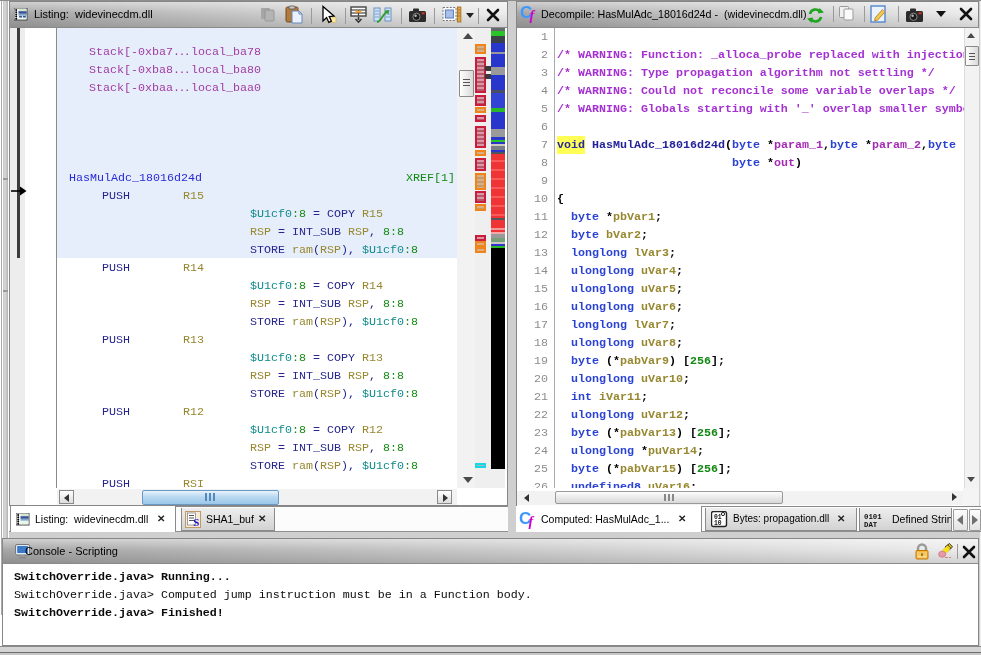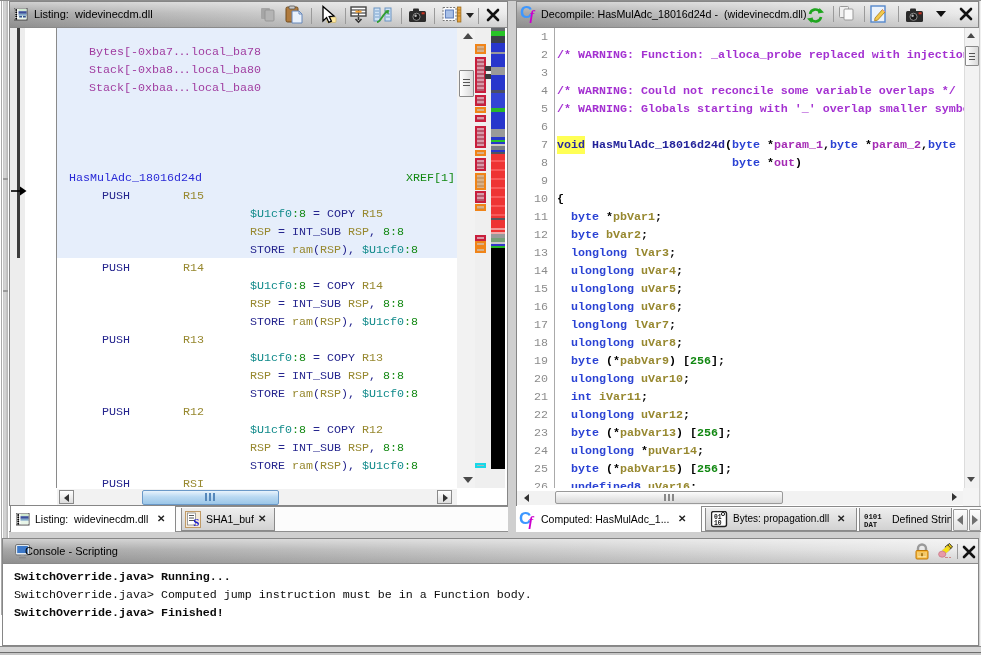--- a/index.html
+++ b/index.html
@@ -101,21 +101,21 @@
   </svg>
 <div class="abs" style="left:10px;top:28px;width:15px;height:477px;background:#ededed"></div>
 <div class="abs" style="left:25px;top:28px;width:32px;height:477px;background:#ffffff"></div>
 <div class="abs" style="left:17px;top:28px;width:2.5px;height:230px;background:#3c3c3c"></div>
 <svg class="abs" style="left:10px;top:185px" width="18" height="12" viewBox="0 0 18 12">
 <line x1="1" y1="6" x2="14" y2="6" stroke="#000" stroke-width="1.6"></line>
 <path d="M10 1.5 L16.5 6 L10 10.5z" fill="#000"></path>
   </svg>
 <div class="abs" style="left:56px;top:28px;width:401px;height:460px;background:#ffffff;border-left:1px solid #8a8a8a"></div>
 <div class="abs" style="left:57px;top:28px;width:400px;height:230px;background:#e6eefb"></div>
-<div class="abs mono" style="left:0;top:43px;width:457px"><span class="abs" style="left:89px;color:#a03ca0">Bytes[-0xba7</span><span class="abs" style="left:191px;color:#a03ca0">local_ba78</span></div>
+<div class="abs mono" style="left:0;top:43px;width:457px"><span class="abs" style="left:89px;color:#a03ca0">Stack[-0xba7</span><span class="abs" style="left:191px;color:#a03ca0">local_ba78</span></div>
 <div class="abs mono" style="left:173px;top:43px;color:#a03ca0;letter-spacing:-1.6px">...</div>
 <div class="abs mono" style="left:0;top:61px;width:457px"><span class="abs" style="left:89px;color:#a03ca0">Stack[-0xba8</span><span class="abs" style="left:191px;color:#a03ca0">local_ba80</span></div>
 <div class="abs mono" style="left:173px;top:61px;color:#a03ca0;letter-spacing:-1.6px">...</div>
 <div class="abs mono" style="left:0;top:79px;width:457px"><span class="abs" style="left:89px;color:#a03ca0">Stack[-0xbaa</span><span class="abs" style="left:191px;color:#a03ca0">local_baa0</span></div>
 <div class="abs mono" style="left:173px;top:79px;color:#a03ca0;letter-spacing:-1.6px">...</div>
 <div class="abs mono" style="left:0;top:169px;width:457px"><span class="abs" style="left:69px;color:#2929d6">HasMulAdc_18016d24d</span><span class="abs" style="left:406px;color:#118811">XREF[1]</span></div>
 <div class="abs mono" style="left:0;top:187px;width:457px"><span class="abs" style="left:102px;color:#26268e">PUSH</span><span class="abs" style="left:183px;color:#97882f">R15</span></div>
 <div class="abs mono" style="left:0;top:205px;width:457px"><span class="abs" style="left:250px;color:#108a8a">$U1cf0</span><span class="abs" style="left:292px;color:#118811">:8</span><span class="abs" style="left:313px;color:#26268e">=</span><span class="abs" style="left:327px;color:#26268e">COPY</span><span class="abs" style="left:362px;color:#97882f">R15</span></div>
 <div class="abs mono" style="left:0;top:223px;width:457px"><span class="abs" style="left:250px;color:#97882f">RSP</span><span class="abs" style="left:278px;color:#26268e">=</span><span class="abs" style="left:292px;color:#26268e">INT_SUB</span><span class="abs" style="left:348px;color:#97882f">RSP</span><span class="abs" style="left:369px;color:#26268e">,</span><span class="abs" style="left:383px;color:#118811">8:8</span></div>
 <div class="abs mono" style="left:0;top:241px;width:457px"><span class="abs" style="left:250px;color:#26268e">STORE</span><span class="abs" style="left:292px;color:#97882f">ram</span><span class="abs" style="left:313px;color:#26268e">(</span><span class="abs" style="left:320px;color:#97882f">RSP</span><span class="abs" style="left:341px;color:#26268e">)</span><span class="abs" style="left:348px;color:#26268e">,</span><span class="abs" style="left:362px;color:#108a8a">$U1cf0</span><span class="abs" style="left:404px;color:#118811">:8</span></div>
@@ -269,21 +269,21 @@
 <circle cx="8.5" cy="9.8" r="3.6" fill="#1a1a1a" stroke="#888" stroke-width="1"></circle>
 <circle cx="7.6" cy="8.8" r="1.2" fill="#bbb"></circle>
   </svg>
 <div class="abs" style="left:936px;top:11px;width:0;height:0;border-left:5.5px solid transparent;border-right:5.5px solid transparent;border-top:6px solid #111"></div>
 <svg class="abs" style="left:959px;top:7px" width="14" height="14" viewBox="0 0 14 14">
 <path d="M2 2 L12 12 M12 2 L2 12" stroke="#111" stroke-width="2.6" stroke-linecap="round"></path>
   </svg>
 <div class="abs" style="left:554px;top:28px;width:1px;height:460px;background:#aaaaaa"></div>
 <div class="abs mono" style="left:516px;top:28px;width:448px;overflow:hidden;font-weight:bold"><span class="abs" style="left:2px;width:30px;text-align:right;color:#8c8c8c;font-weight:normal">1</span></div>
 <div class="abs mono" style="left:516px;top:46px;width:448px;overflow:hidden;font-weight:bold"><span class="abs" style="left:2px;width:30px;text-align:right;color:#8c8c8c;font-weight:normal">2</span><span class="abs" style="left:41px;color:#a431d1;">/*&nbsp;WARNING:&nbsp;Function:&nbsp;_alloca_probe&nbsp;replaced&nbsp;with&nbsp;injection:&nbsp;alloca_probe&nbsp;*/</span></div>
-<div class="abs mono" style="left:516px;top:64px;width:448px;overflow:hidden;font-weight:bold"><span class="abs" style="left:2px;width:30px;text-align:right;color:#8c8c8c;font-weight:normal">3</span></div>
+<div class="abs mono" style="left:516px;top:64px;width:448px;overflow:hidden;font-weight:bold"><span class="abs" style="left:2px;width:30px;text-align:right;color:#8c8c8c;font-weight:normal">3</span><span class="abs" style="left:41px;color:#a431d1;">/*&nbsp;WARNING:&nbsp;Type&nbsp;propagation&nbsp;algorithm&nbsp;not&nbsp;settling&nbsp;*/</span></div>
 <div class="abs mono" style="left:516px;top:82px;width:448px;overflow:hidden;font-weight:bold"><span class="abs" style="left:2px;width:30px;text-align:right;color:#8c8c8c;font-weight:normal">4</span><span class="abs" style="left:41px;color:#a431d1;">/*&nbsp;WARNING:&nbsp;Could&nbsp;not&nbsp;reconcile&nbsp;some&nbsp;variable&nbsp;overlaps&nbsp;*/</span></div>
 <div class="abs mono" style="left:516px;top:100px;width:448px;overflow:hidden;font-weight:bold"><span class="abs" style="left:2px;width:30px;text-align:right;color:#8c8c8c;font-weight:normal">5</span><span class="abs" style="left:41px;color:#a431d1;">/*&nbsp;WARNING:&nbsp;Globals&nbsp;starting&nbsp;with&nbsp;'_'&nbsp;overlap&nbsp;smaller&nbsp;symbols&nbsp;at&nbsp;the&nbsp;same&nbsp;address&nbsp;*/</span></div>
 <div class="abs mono" style="left:516px;top:118px;width:448px;overflow:hidden;font-weight:bold"><span class="abs" style="left:2px;width:30px;text-align:right;color:#8c8c8c;font-weight:normal">6</span></div>
 <div class="abs mono" style="left:516px;top:172px;width:448px;overflow:hidden;font-weight:bold"><span class="abs" style="left:2px;width:30px;text-align:right;color:#8c8c8c;font-weight:normal">9</span></div>
 <div class="abs mono" style="left:516px;top:190px;width:448px;overflow:hidden;font-weight:bold"><span class="abs" style="left:2px;width:30px;text-align:right;color:#8c8c8c;font-weight:normal">10</span><span class="abs" style="left:41px;color:#000000;">{</span></div>
 <div class="abs mono" style="left:516px;top:136px;width:448px;overflow:hidden;font-weight:bold"><span class="abs" style="left:2px;width:30px;text-align:right;color:#8c8c8c;font-weight:normal">7</span><span class="abs" style="left:41px;color:#2828a0;background:#ffff55;">void</span><span class="abs" style="left:69px;color:#000000;">&nbsp;</span><span class="abs" style="left:76px;color:#22229a;">HasMulAdc_18016d24d</span><span class="abs" style="left:209px;color:#000000;">(</span><span class="abs" style="left:216px;color:#2a42d4;">byte</span><span class="abs" style="left:244px;color:#000000;">&nbsp;*</span><span class="abs" style="left:258px;color:#a42ab4;">param_1</span><span class="abs" style="left:307px;color:#000000;">,</span><span class="abs" style="left:314px;color:#2a42d4;">byte</span><span class="abs" style="left:342px;color:#000000;">&nbsp;*</span><span class="abs" style="left:356px;color:#a42ab4;">param_2</span><span class="abs" style="left:405px;color:#000000;">,</span><span class="abs" style="left:412px;color:#2a42d4;">byte</span><span class="abs" style="left:440px;color:#000000;">&nbsp;*</span></div>
 <div class="abs mono" style="left:516px;top:154px;width:448px;overflow:hidden;font-weight:bold"><span class="abs" style="left:2px;width:30px;text-align:right;color:#8c8c8c;font-weight:normal">8</span><span class="abs" style="left:41px;color:#000000;">&nbsp;&nbsp;&nbsp;&nbsp;&nbsp;&nbsp;&nbsp;&nbsp;&nbsp;&nbsp;&nbsp;&nbsp;&nbsp;&nbsp;&nbsp;&nbsp;&nbsp;&nbsp;&nbsp;&nbsp;&nbsp;&nbsp;&nbsp;&nbsp;&nbsp;</span><span class="abs" style="left:216px;color:#2a42d4;">byte</span><span class="abs" style="left:244px;color:#000000;">&nbsp;*</span><span class="abs" style="left:258px;color:#a42ab4;">out</span><span class="abs" style="left:279px;color:#000000;">)</span></div>
 <div class="abs mono" style="left:516px;top:208px;width:448px;overflow:hidden;font-weight:bold"><span class="abs" style="left:2px;width:30px;text-align:right;color:#8c8c8c;font-weight:normal">11</span><span class="abs" style="left:41px;color:#000000;">&nbsp;&nbsp;</span><span class="abs" style="left:55px;color:#2a42d4;">byte</span><span class="abs" style="left:83px;color:#000000;">&nbsp;*</span><span class="abs" style="left:97px;color:#97882f;">pbVar1</span><span class="abs" style="left:139px;color:#000000;">;</span></div>
 <div class="abs mono" style="left:516px;top:226px;width:448px;overflow:hidden;font-weight:bold"><span class="abs" style="left:2px;width:30px;text-align:right;color:#8c8c8c;font-weight:normal">12</span><span class="abs" style="left:41px;color:#000000;">&nbsp;&nbsp;</span><span class="abs" style="left:55px;color:#2a42d4;">byte</span><span class="abs" style="left:83px;color:#000000;">&nbsp;</span><span class="abs" style="left:90px;color:#97882f;">bVar2</span><span class="abs" style="left:125px;color:#000000;">;</span></div>
 <div class="abs mono" style="left:516px;top:244px;width:448px;overflow:hidden;font-weight:bold"><span class="abs" style="left:2px;width:30px;text-align:right;color:#8c8c8c;font-weight:normal">13</span><span class="abs" style="left:41px;color:#000000;">&nbsp;&nbsp;</span><span class="abs" style="left:55px;color:#2a42d4;">longlong</span><span class="abs" style="left:111px;color:#000000;">&nbsp;</span><span class="abs" style="left:118px;color:#97882f;">lVar3</span><span class="abs" style="left:153px;color:#000000;">;</span></div>

